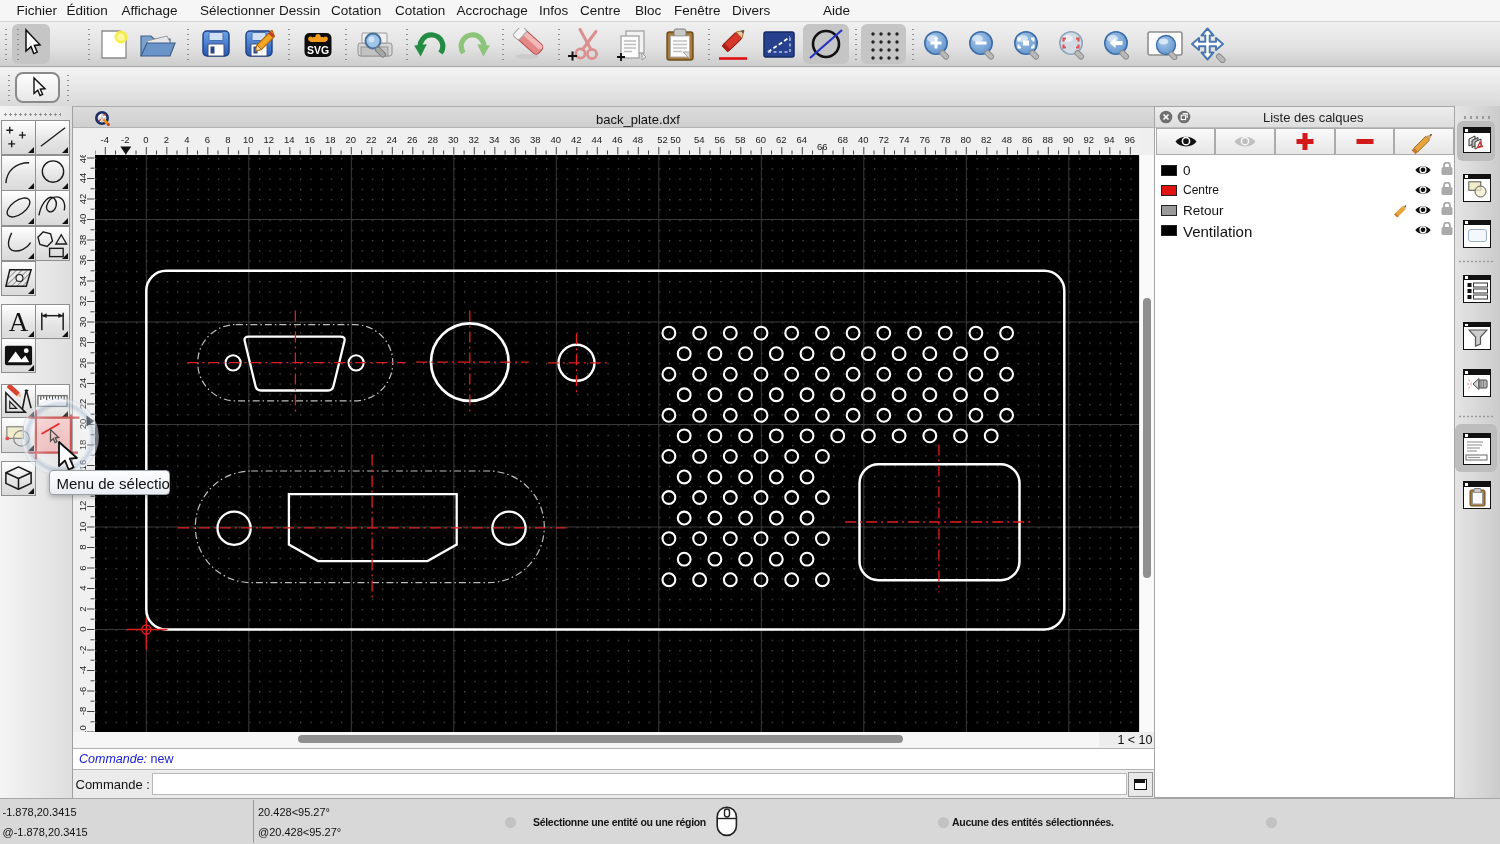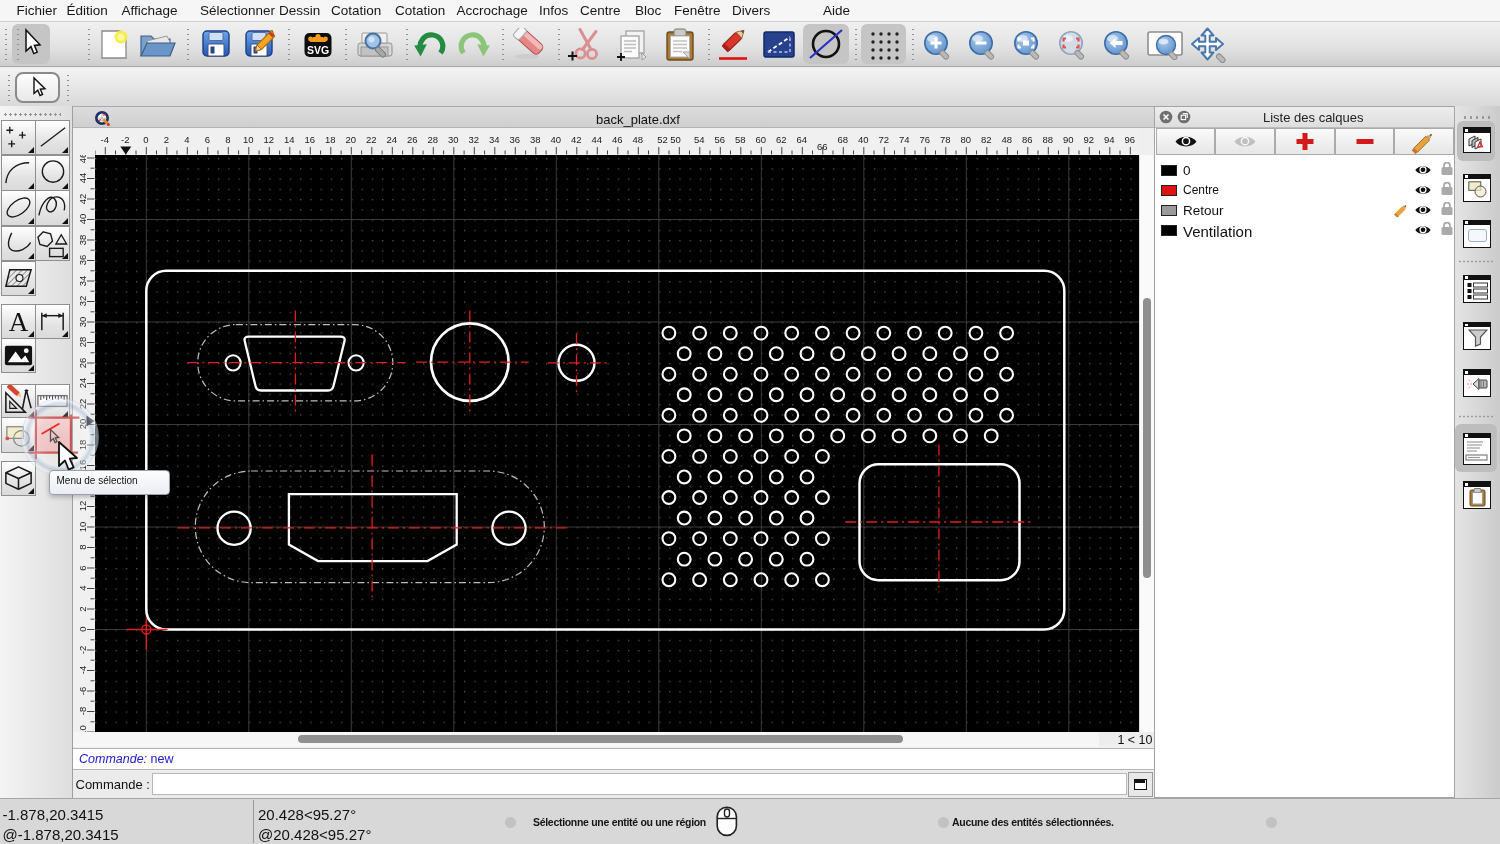--- a/index.html
+++ b/index.html
@@ -10,21 +10,21 @@
 .tb2{left:0;top:68px;width:1500px;height:38px;background:linear-gradient(#f4f4f4,#d9d9d9)}
 .pressed{position:absolute;background:#c5c5c5;border-radius:6px}
 .vsep{position:absolute;width:2px;background-image:radial-gradient(circle,#8f8f8f 34%,transparent 40%);background-size:2px 5px;background-repeat:repeat-y}
 .palette{left:0;top:106px;width:72px;height:692px;background:linear-gradient(90deg,#f4f4f4,#dedede)}
 .pbtn{position:absolute;background:linear-gradient(#ffffff,#e4e4e4 60%,#dadada);border:1px solid #8f8f8f}
 .tri{position:absolute;right:1px;bottom:1px;width:0;height:0;border-left:6.5px solid transparent;border-bottom:6.5px solid #111}
 .win{left:72px;top:106px;width:1084px;height:692px;background:#efefef;border:1px solid #9f9f9f;border-top:1px solid #ababab}
 .rpanel{left:1154px;top:106px;width:301px;height:692px;background:#fff;border:1px solid #a5a5a5}
 .dock{left:1455px;top:106px;width:45px;height:692px;background:linear-gradient(90deg,#e4e4e4,#cbcbcb)}
 .statusbar{left:0;top:798px;width:1500px;height:46px;background:#d8d8d8;border-top:1px solid #a5a5a5}
-.st{position:absolute;font-size:15px;color:#111;white-space:nowrap}
+.st{position:absolute;font-size:11px;color:#111;white-space:nowrap}
 .stb{position:absolute;font-size:10.5px;font-weight:700;color:#151515;white-space:nowrap;letter-spacing:-0.3px}
 .rulnum{position:absolute;font-size:9.5px;color:#1a1a1a}
 svg{display:block}
 </style></head><body>
 <div class="abs menubar">
     <span class="mi" style="left:16.5px">Fichier</span>
     <span class="mi" style="left:66.5px">Édition</span>
     <span class="mi" style="left:121.5px">Affichage</span>
     <span class="mi" style="left:200px">Sélectionner</span>
     <span class="mi" style="left:279px">Dessin</span>
@@ -1084,13 +1084,13 @@
       <path d="M50.9 14.5 V58"></path>
     </g>
     <path d="M21.5 34 L39.5 23.5" stroke="#e61e1e" stroke-width="2"></path>
     <path d="M30.5 29.5 L30.5 41.2 L33.3 38.6 L35 42.6 L37 41.7 L35.3 37.8 L38.6 37.5 Z" fill="none" stroke="#4a4a4a" stroke-width="1.3"></path>
   </svg>
 <div class="abs" style="left:21px;top:398px;width:78px;height:78px;border-radius:50%;background:radial-gradient(circle, rgba(255,255,255,0) 0%, rgba(255,255,255,0.1) 35%, rgba(248,250,252,0.3) 52%, rgba(160,180,205,0.48) 60%, rgba(245,248,251,0.5) 67%, rgba(138,160,190,0.52) 74%, rgba(244,247,250,0.45) 80%, rgba(148,168,196,0.48) 86%, rgba(235,240,247,0.3) 92%, rgba(255,255,255,0) 98%)"></div>
 <svg class="abs" style="left:55px;top:441px" width="28" height="34" viewBox="0 0 28 34">
     <path d="M4 1 L4 25 L10 19.5 L13.6 28.5 L18.6 26.4 L14.8 17.6 L22 17 Z" fill="#fff" stroke="#111" stroke-width="1.8" stroke-linejoin="round"></path>
   </svg>
 <div class="abs" style="left:48.5px;top:470px;width:121px;height:24.5px;background:linear-gradient(#fdfdfe,#e9edf3);border:1px solid #9aa0a8;border-radius:4px;box-shadow:0 2px 5px rgba(0,0,0,0.25)">
-    <span style="position:absolute;left:7px;top:4px;font-size:10px;color:#111;white-space:nowrap">Menu de sélection</span>
+    <span style="position:absolute;left:7px;top:4px;font-size:15px;color:#111;white-space:nowrap">Menu de sélection</span>
   </div>
 </body></html>

